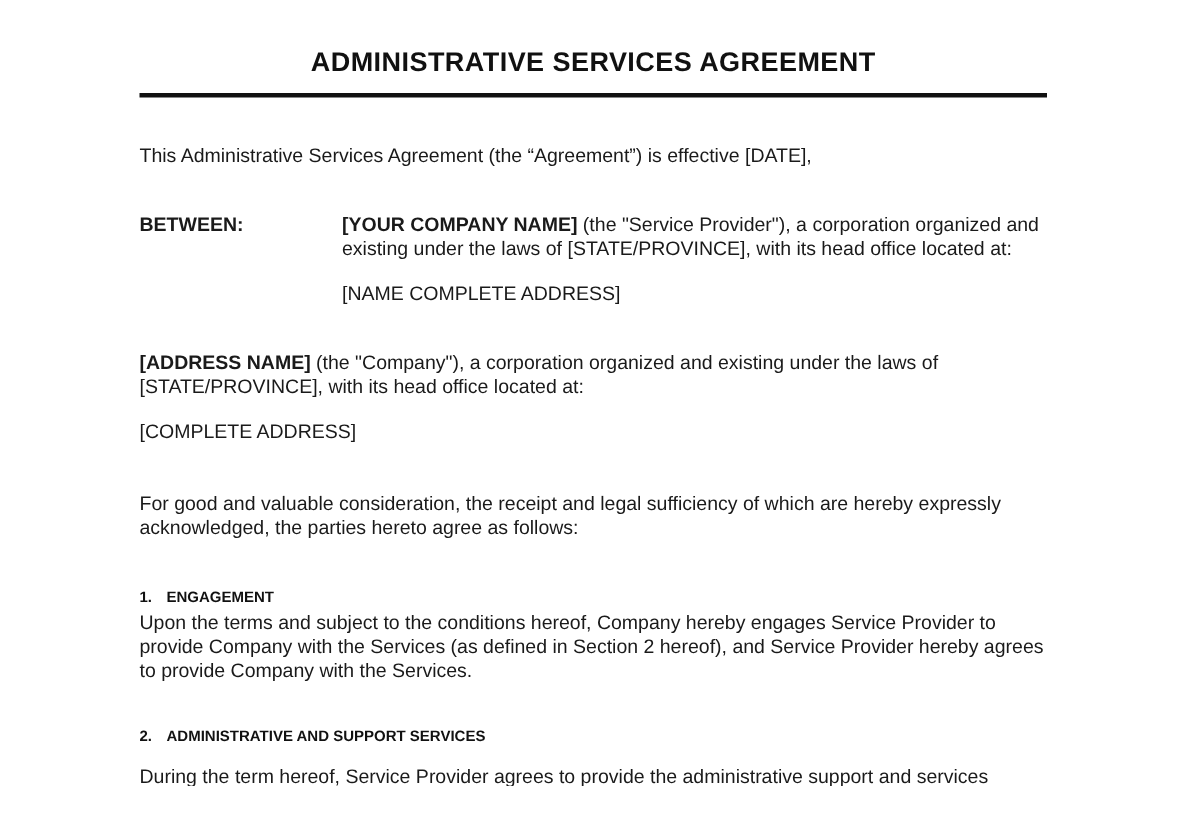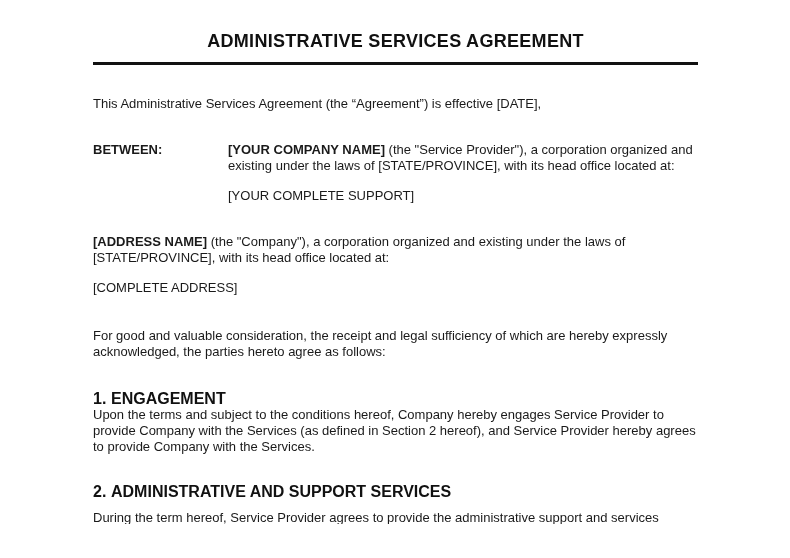--- a/index.html
+++ b/index.html
@@ -55,21 +55,21 @@
     font-weight: bold;
   }
   .party-address {
     margin-top: 14px;
   }
   .recitals {
     margin-top: 32px;
   }
   .section-heading {
     margin: 0;
-    font-size: 16px;
+    font-size: 10px;
     line-height: 16px;
     font-weight: bold;
     color: #111111;
   }
   .section-1 .section-heading { margin-top: 31px; }
   .section-1 .section-body   { }
   .section-2 .section-heading { margin-top: 29px; }
   .section-2 .section-body   { margin-top: 10px; }
   .section-number {
     display: inline-block;
@@ -83,21 +83,21 @@
 
   <h1 class="doc-title">ADMINISTRATIVE SERVICES AGREEMENT</h1>
   <div class="title-rule"></div>
 
   <p class="intro">This Administrative Services Agreement (the “Agreement”) is effective [DATE],</p>
 
   <div class="party">
     <div class="party-label">BETWEEN:</div>
     <div class="party-body">
       <p><span class="party-name">[YOUR COMPANY NAME]</span><span> (the "Service Provider"), a corporation organized and existing under the laws of [STATE/PROVINCE], with its head office located at:</span></p>
-      <p class="party-address">[YOUR COMPLETE SUPPORT]</p>
+      <p class="party-address">[NAME COMPLETE ADDRESS]</p>
     </div>
   </div>
 
   <div class="party">
     <div class="party-body">
       <p><span class="party-name">[ADDRESS NAME]</span><span> (the "Company"), a corporation organized and existing under the laws of [STATE/PROVINCE], with its head office located at:</span></p>
       <p class="party-address">[COMPLETE ADDRESS]</p>
     </div>
   </div>
 

